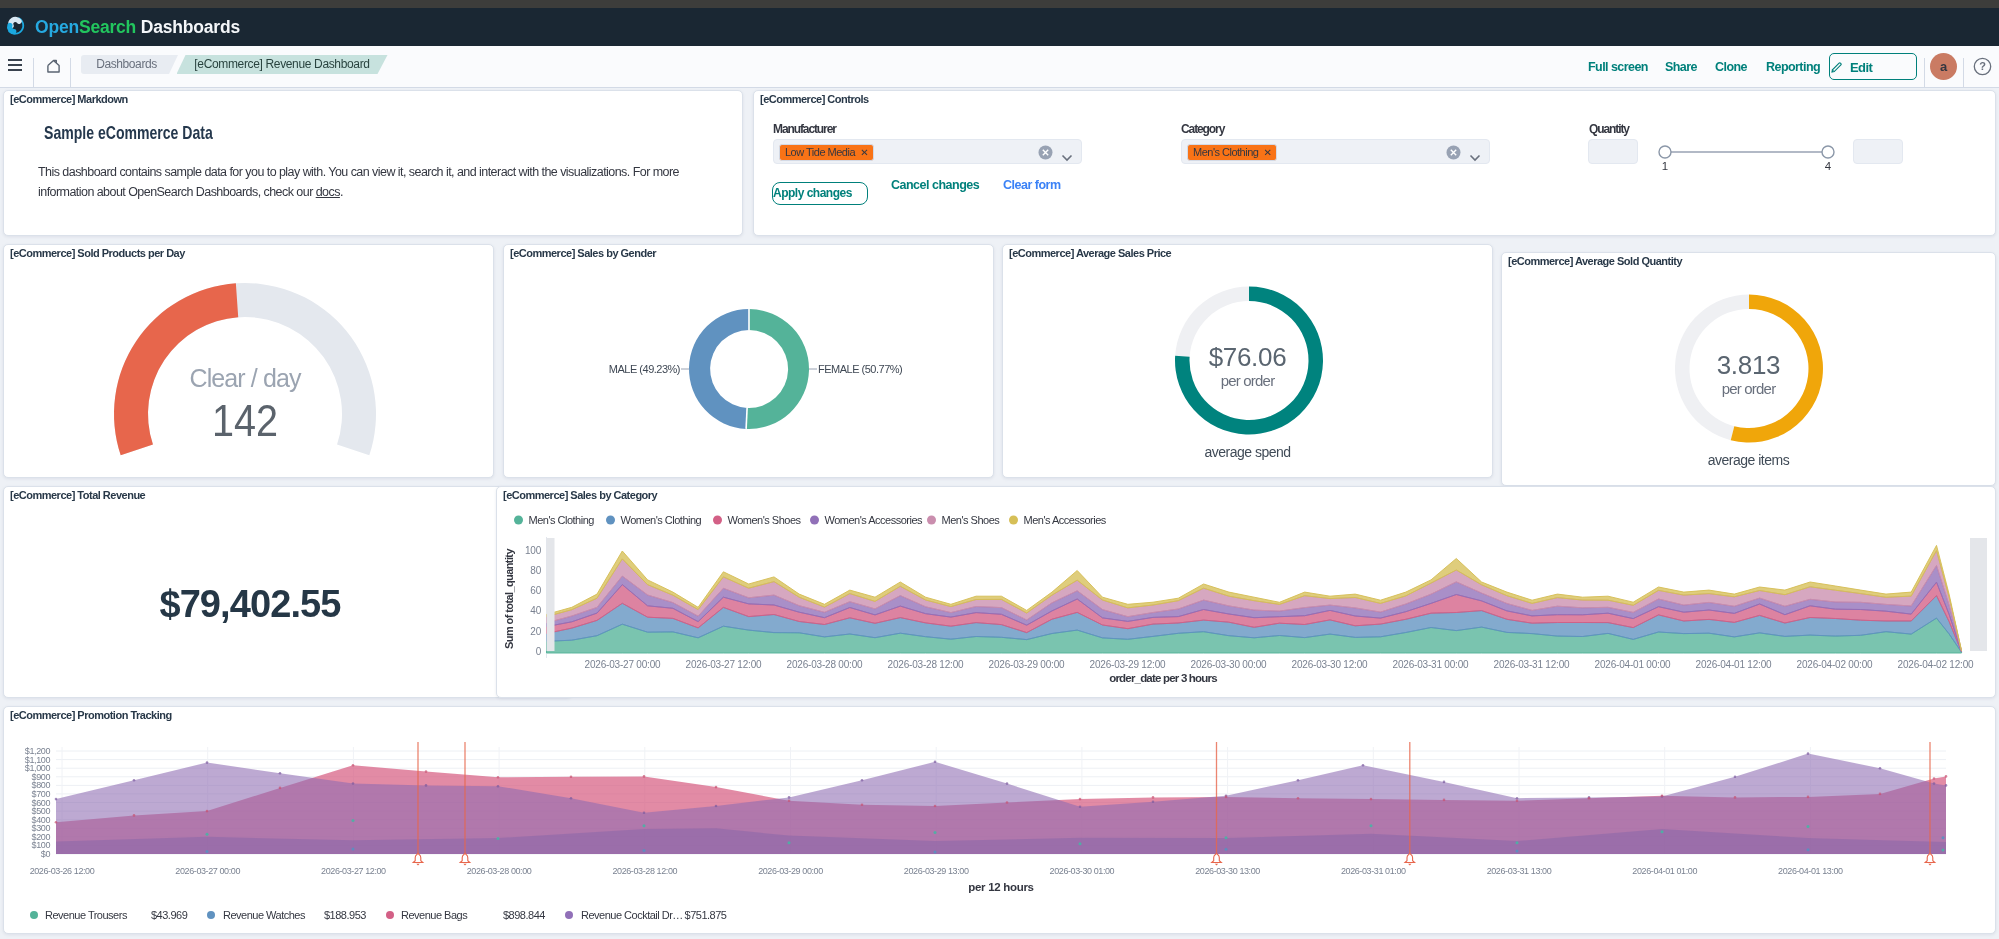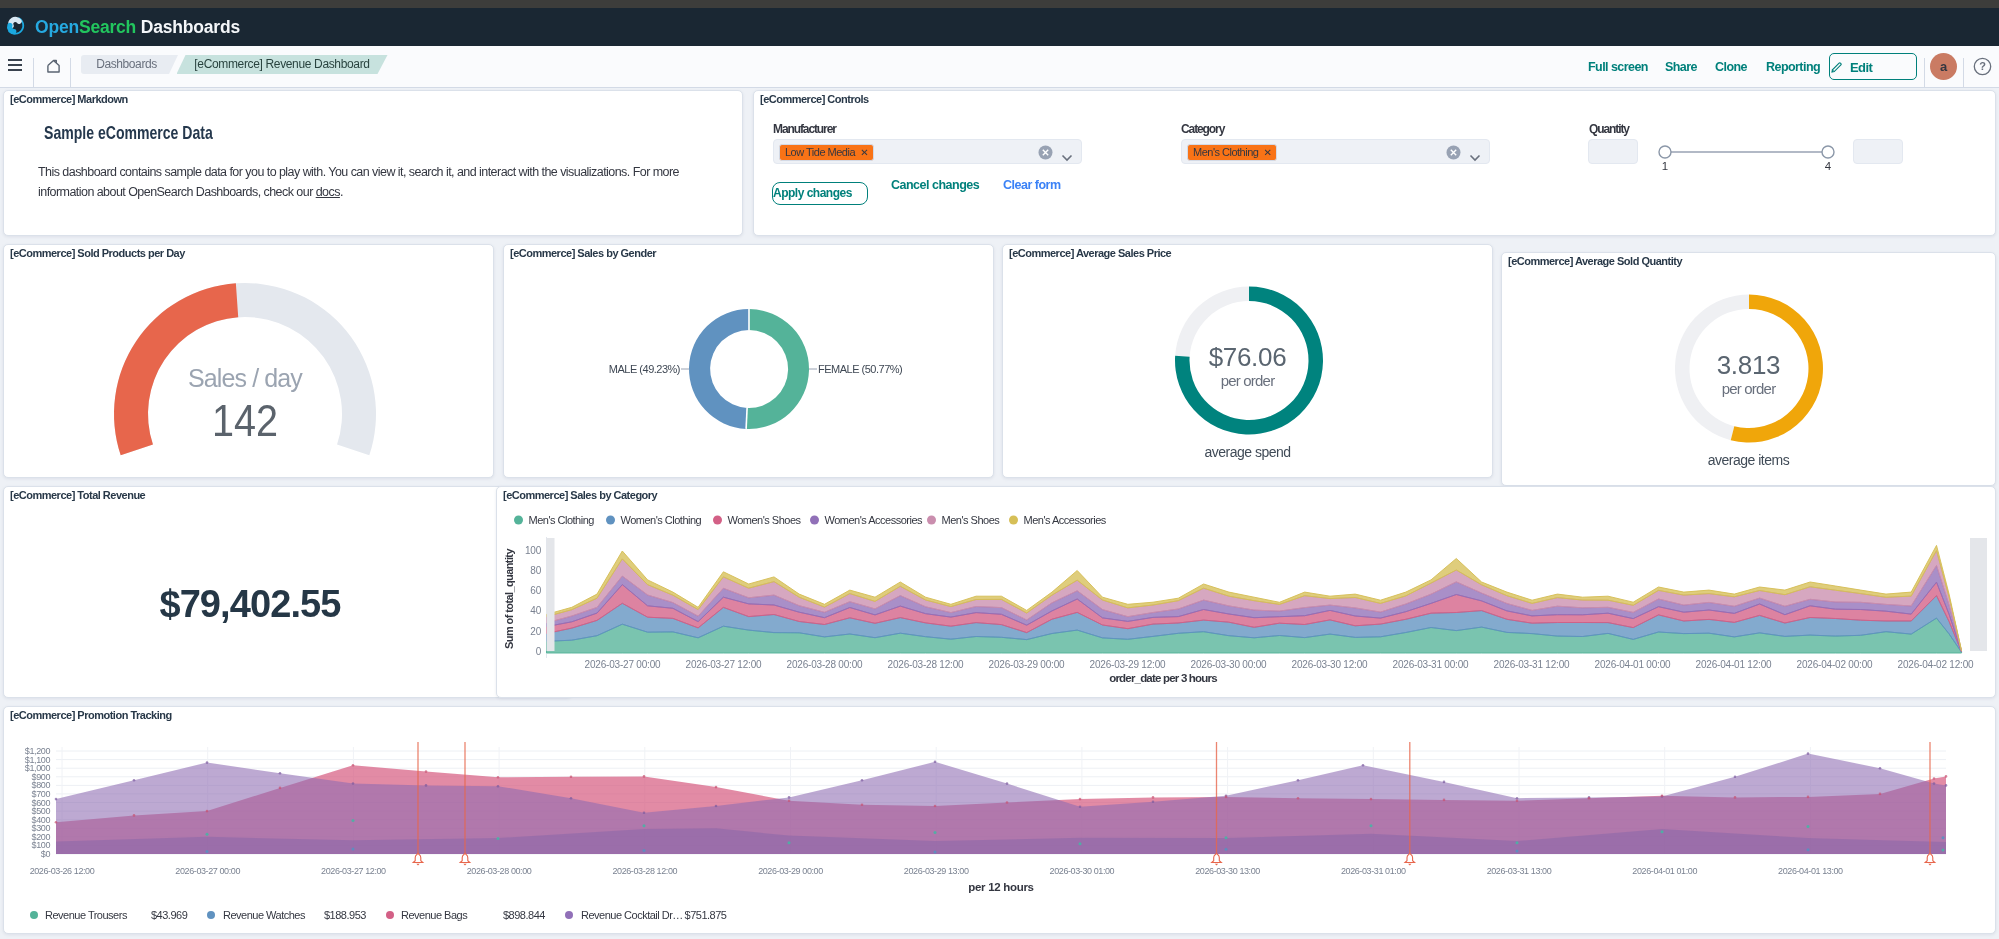--- a/index.html
+++ b/index.html
@@ -105,21 +105,21 @@
   <div class="abs" style="left:137px;top:87px;color:#00807B;font-size:12.5px;font-weight:600;letter-spacing:-0.5px;">Cancel changes</div>
   <div class="abs" style="left:249px;top:87px;color:#3b82f6;font-size:12.5px;font-weight:600;letter-spacing:-0.5px;">Clear form</div>
 </div>
 
 <div class="panel" style="left:3px;top:244px;width:491px;height:234px;">
   <div class="ptitle">[eCommerce] Sold Products per Day</div>
   <svg class="abs" style="left:0;top:0" width="489" height="232">
       <path d="M116.70 210.35 A131 131 0 1 1 365.30 210.35 L333.04 199.62 A97 97 0 1 0 148.96 199.62 Z" fill="#E4E8EE"></path>
       <path d="M116.70 210.35 A131 131 0 0 1 231.86 38.32 L234.23 72.24 A97 97 0 0 0 148.96 199.62 Z" fill="#E7664C"></path>
     </svg>
-  <div class="abs" style="left:0;top:119px;width:482px;text-align:center;font-size:25px;color:#9ba4b1;letter-spacing:-0.9px;">Sales / day</div>
+  <div class="abs" style="left:0;top:119px;width:482px;text-align:center;font-size:25px;color:#9ba4b1;letter-spacing:-0.9px;">Clear / day</div>
   <div class="abs" style="left:0;top:150px;width:482px;text-align:center;font-size:45px;color:#5b636c;transform:scaleX(0.88);transform-origin:center;">142</div>
 </div>
 
 <div class="panel" style="left:503px;top:244px;width:491px;height:234px;">
   <div class="ptitle">[eCommerce] Sales by Gender</div>
   <svg class="abs" style="left:0;top:0" width="489" height="232">
     <path d="M245.00 64.00 A60 60 0 1 1 242.10 183.93 L243.12 162.95 A39 39 0 1 0 245.00 85.00 Z" fill="#54B399"></path>
       <path d="M242.10 183.93 A60 60 0 0 1 245.00 64.00 L245.00 85.00 A39 39 0 0 0 243.12 162.95 Z" fill="#6092C0"></path>
     <line x1="245" y1="64" x2="245" y2="85" stroke="#fff" stroke-width="1.6"></line>
       <line x1="243.1" y1="163.0" x2="242.1" y2="183.9" stroke="#fff" stroke-width="1.6"></line>

